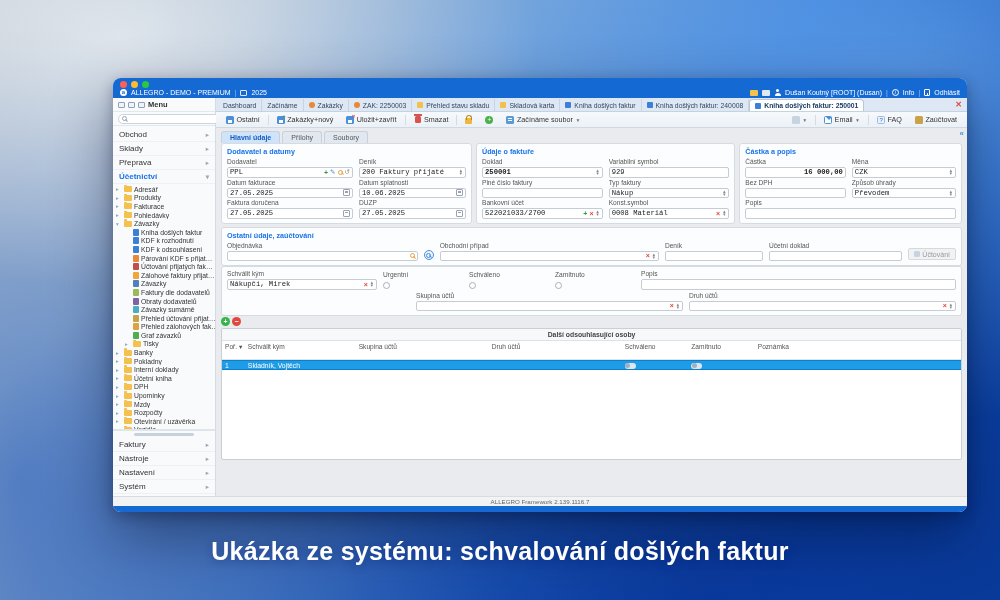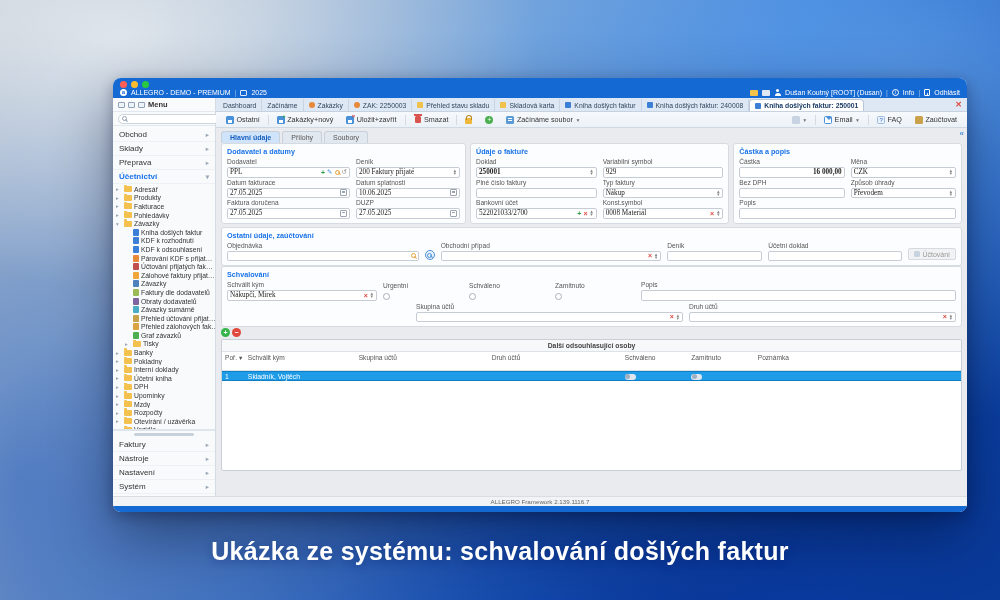--- a/index.html
+++ b/index.html
@@ -112,21 +112,21 @@
   .ftab{font-size:7px;padding:2px 8px;border:1px solid #c8d0da;border-bottom:0;border-radius:3px 3px 0 0;background:#e2e8f0;color:#555}
   .ftab[data-active="true"]{background:#cfe3fa;color:#155fc0;font-weight:bold}
   .box{background:#fcfdfe;border:1px solid #d6dbe1;border-radius:3px;padding:3px 5px 4px;margin-bottom:0}
   .gtitle{font-size:7.2px;font-weight:bold;color:#1a73e8;margin-bottom:2px}
   .row1{display:flex;gap:4px}
   .row1 .box{flex:1;margin-bottom:0}
   .row1wrap{margin-bottom:3px}
   .g2{display:grid;grid-template-columns:1fr 1fr;column-gap:6px;row-gap:1px}
   .lab{font-size:6.6px;color:#555;line-height:8px;white-space:nowrap;overflow:hidden}
   .field{display:flex;align-items:center;gap:2px;border:1px solid #c6ccd4;background:#fff;border-radius:2px;height:10.5px;padding:0 2px}
-  .field input{border:0;outline:0;flex:1;min-width:0;font-size:7.2px;background:transparent;color:#222;font-family:Liberation Serif, serif}
+  .field input{border:0;outline:0;flex:1;min-width:0;font-size:7.2px;background:transparent;color:#222;font-family:Liberation Mono, monospace}
   .field input.bold{font-weight:bold}
   .field input.right{text-align:right;font-weight:bold}
   .stepper{display:flex;flex-direction:column;line-height:3px;font-size:4.2px;color:#888;flex:0 0 auto}
   .cal{width:7px;height:7px;border:1px solid #9aa4b0;border-radius:1px;position:relative;background:#fff;flex:0 0 auto}
   .cal::before{content:"";position:absolute;top:1px;left:1px;right:1px;height:1.4px;background:#9aa4b0}
   .plus{color:#2e9e46;font-weight:bold;font-size:7px}
   .pencil{color:#3b82d8;font-size:6.5px}
   .undo{color:#888;font-size:6.5px}
   .xic{color:#e0483e;font-weight:bold;font-size:7px}
   .searchbtn{width:10px;height:10px;border:1px solid #4a90d9;border-radius:50%;background:#eaf3fd;display:flex;align-items:center;justify-content:center;flex:0 0 auto}
@@ -751,21 +751,20 @@
               </span>
             </div>
             <span class="btn" style="margin-bottom:1px">
               <span class="bic" data-icon="window-icon" style="width:6px;height:6px"></span>
               <span>Účtování</span>
             </span>
           </div>
         </div>
 
         <div class="box">
-          <div class="gtitle">Schvalování</div>
           <div class="hrow">
             <div class="fcell" style="flex:0 0 150px">
               <span class="lab">Schválit kým</span>
               <span class="field">
                 <input value="Nákupčí, Mirek" style="">
                 <span class="xic">×</span>
                 <span class="stepper">
                     <span>▲</span>
                     <span>▼</span>
                   </span>

